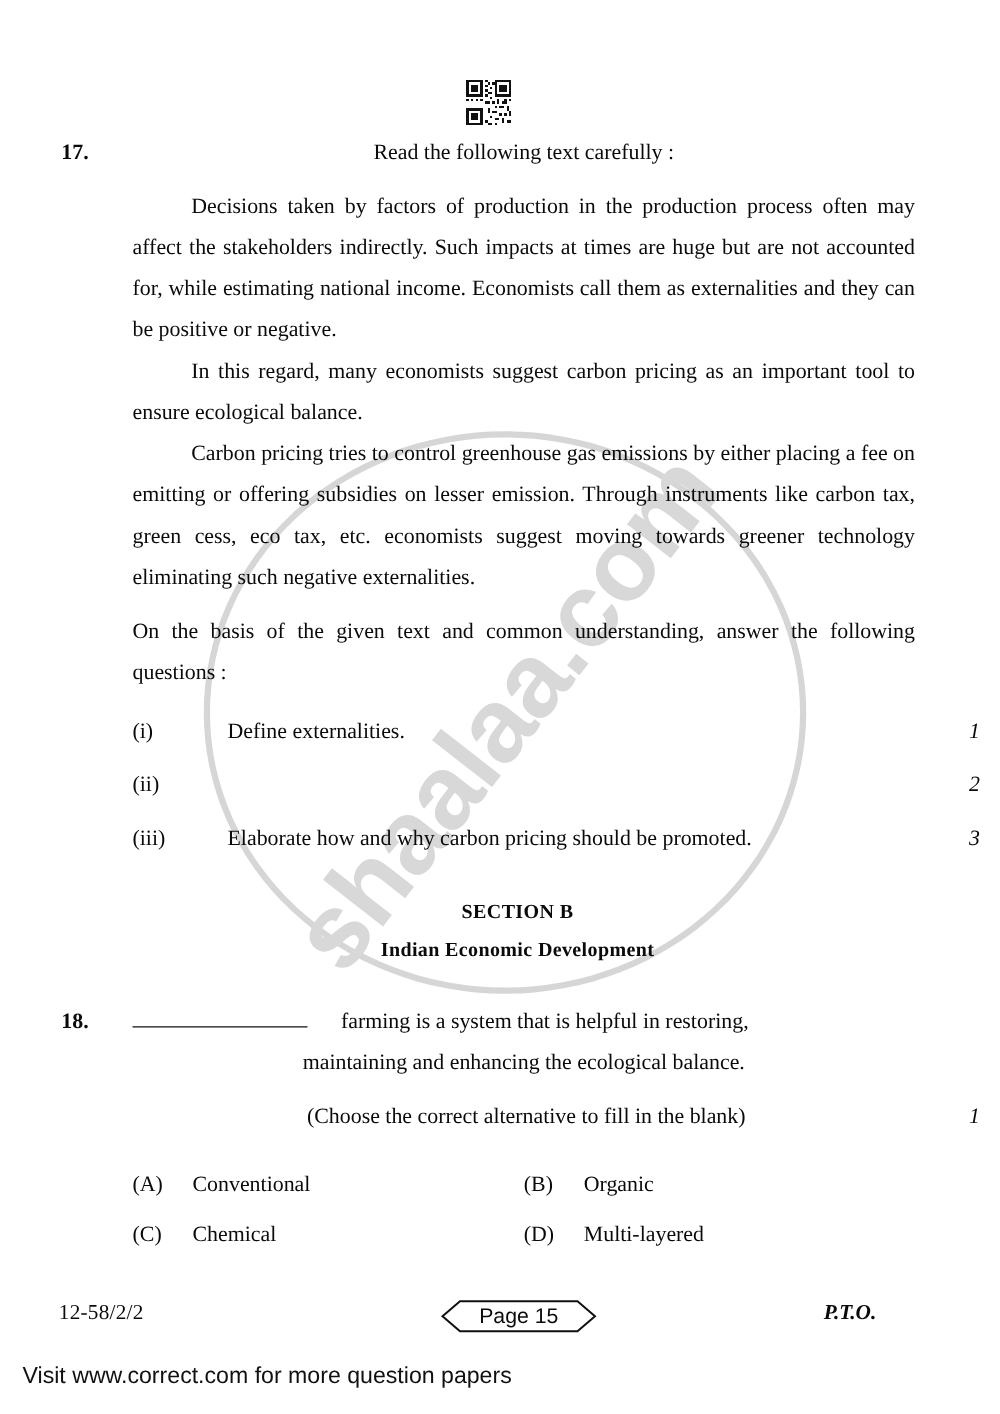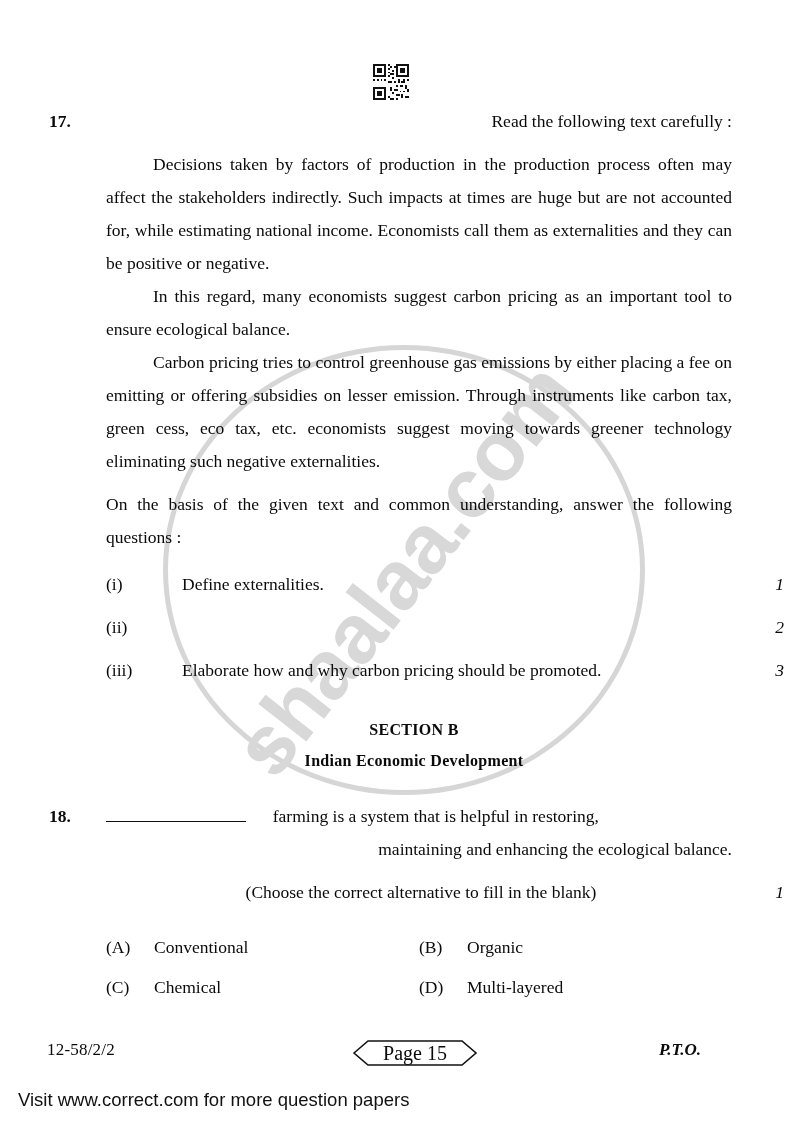--- a/index.html
+++ b/index.html
@@ -90,21 +90,21 @@
   }
 
   p.para {
     margin: 0;
     text-align: justify;
     text-justify: inter-word;
     font-size: 17.5px;
     line-height: 33px;
   }
   p.para.indent { text-indent: 47px; }
-  p.para.last-left { text-align: right; }
+  p.para.last-left { text-align: center; }
 
   .spacer-10 { height: 10px; }
   .spacer-14 { height: 14px; }
   .spacer-18 { height: 18px; }
 
   
   .subq {
     position: relative;
     margin-left: 92px;
     margin-right: 30px;
@@ -203,22 +203,22 @@
   }
   .page-badge svg { display: block; }
   .page-badge .plabel {
     position: absolute;
     left: 0;
     top: 0;
     width: 126px;
     height: 30px;
     line-height: 30px;
     text-align: center;
-    font-size: 20px;
-    font-family: Liberation Serif, serif;
+    font-size: 17px;
+    font-family: Liberation Sans, sans-serif;
   }
   .pto {
     position: absolute;
     right: 35px;
     top: 0;
     font-style: italic;
     font-weight: 700;
     font-size: 17px;
   }
   .visit-line {

